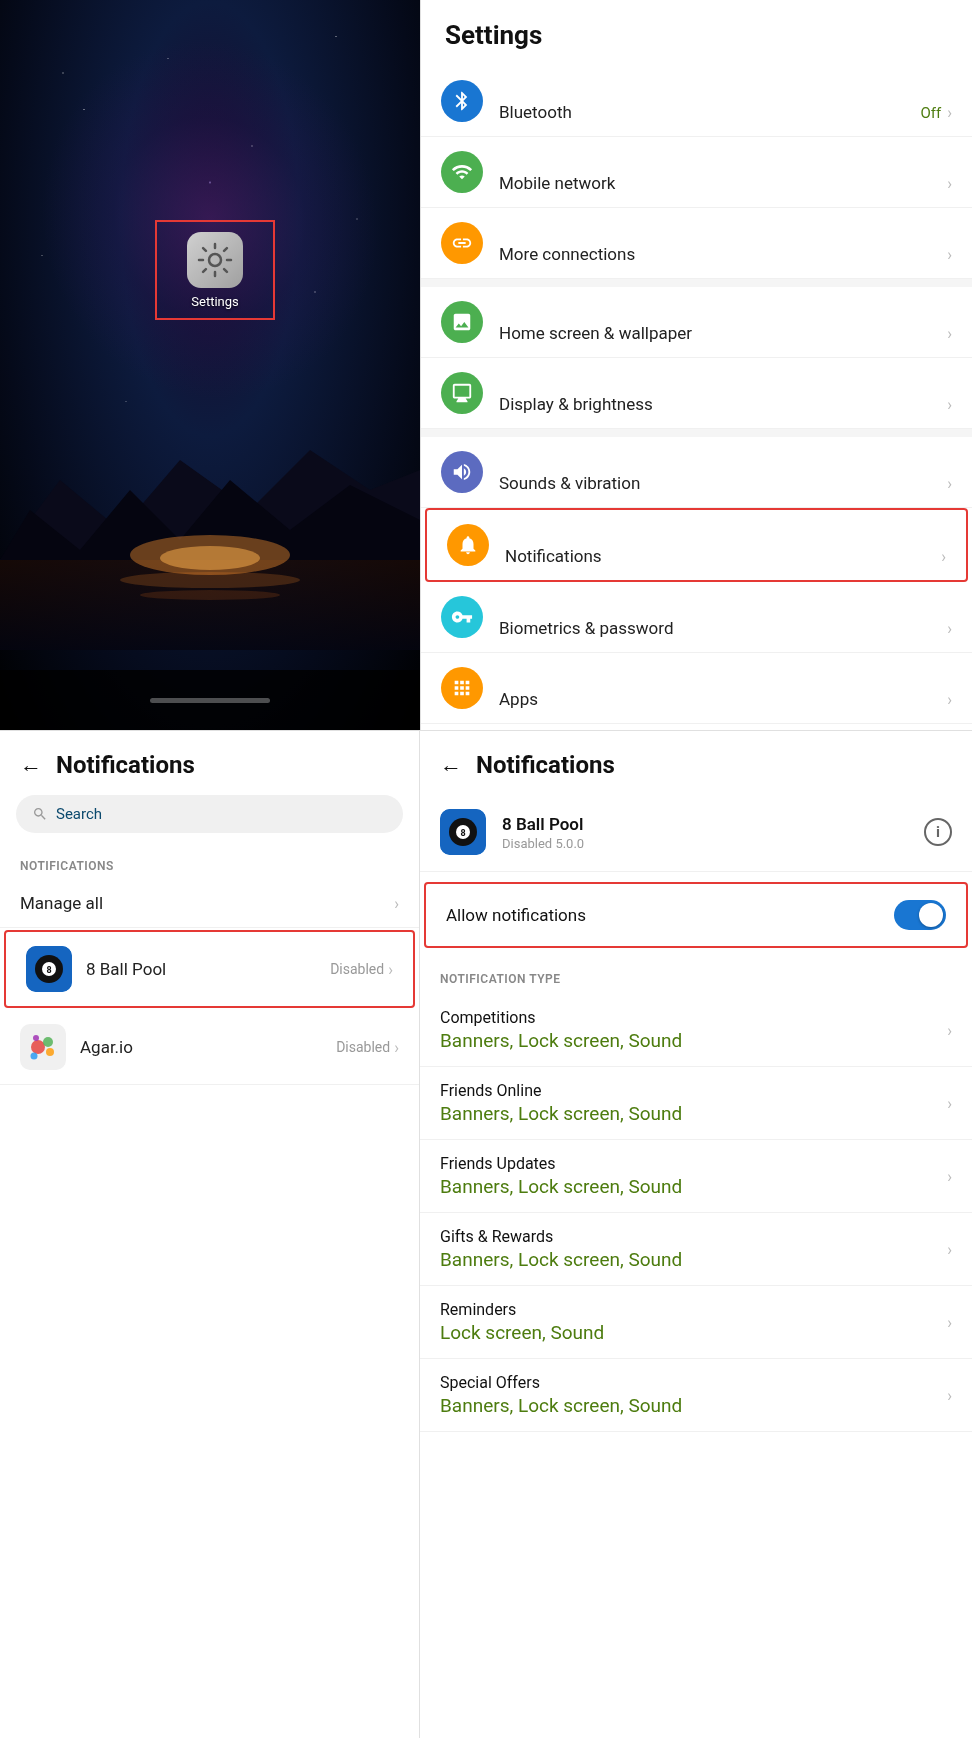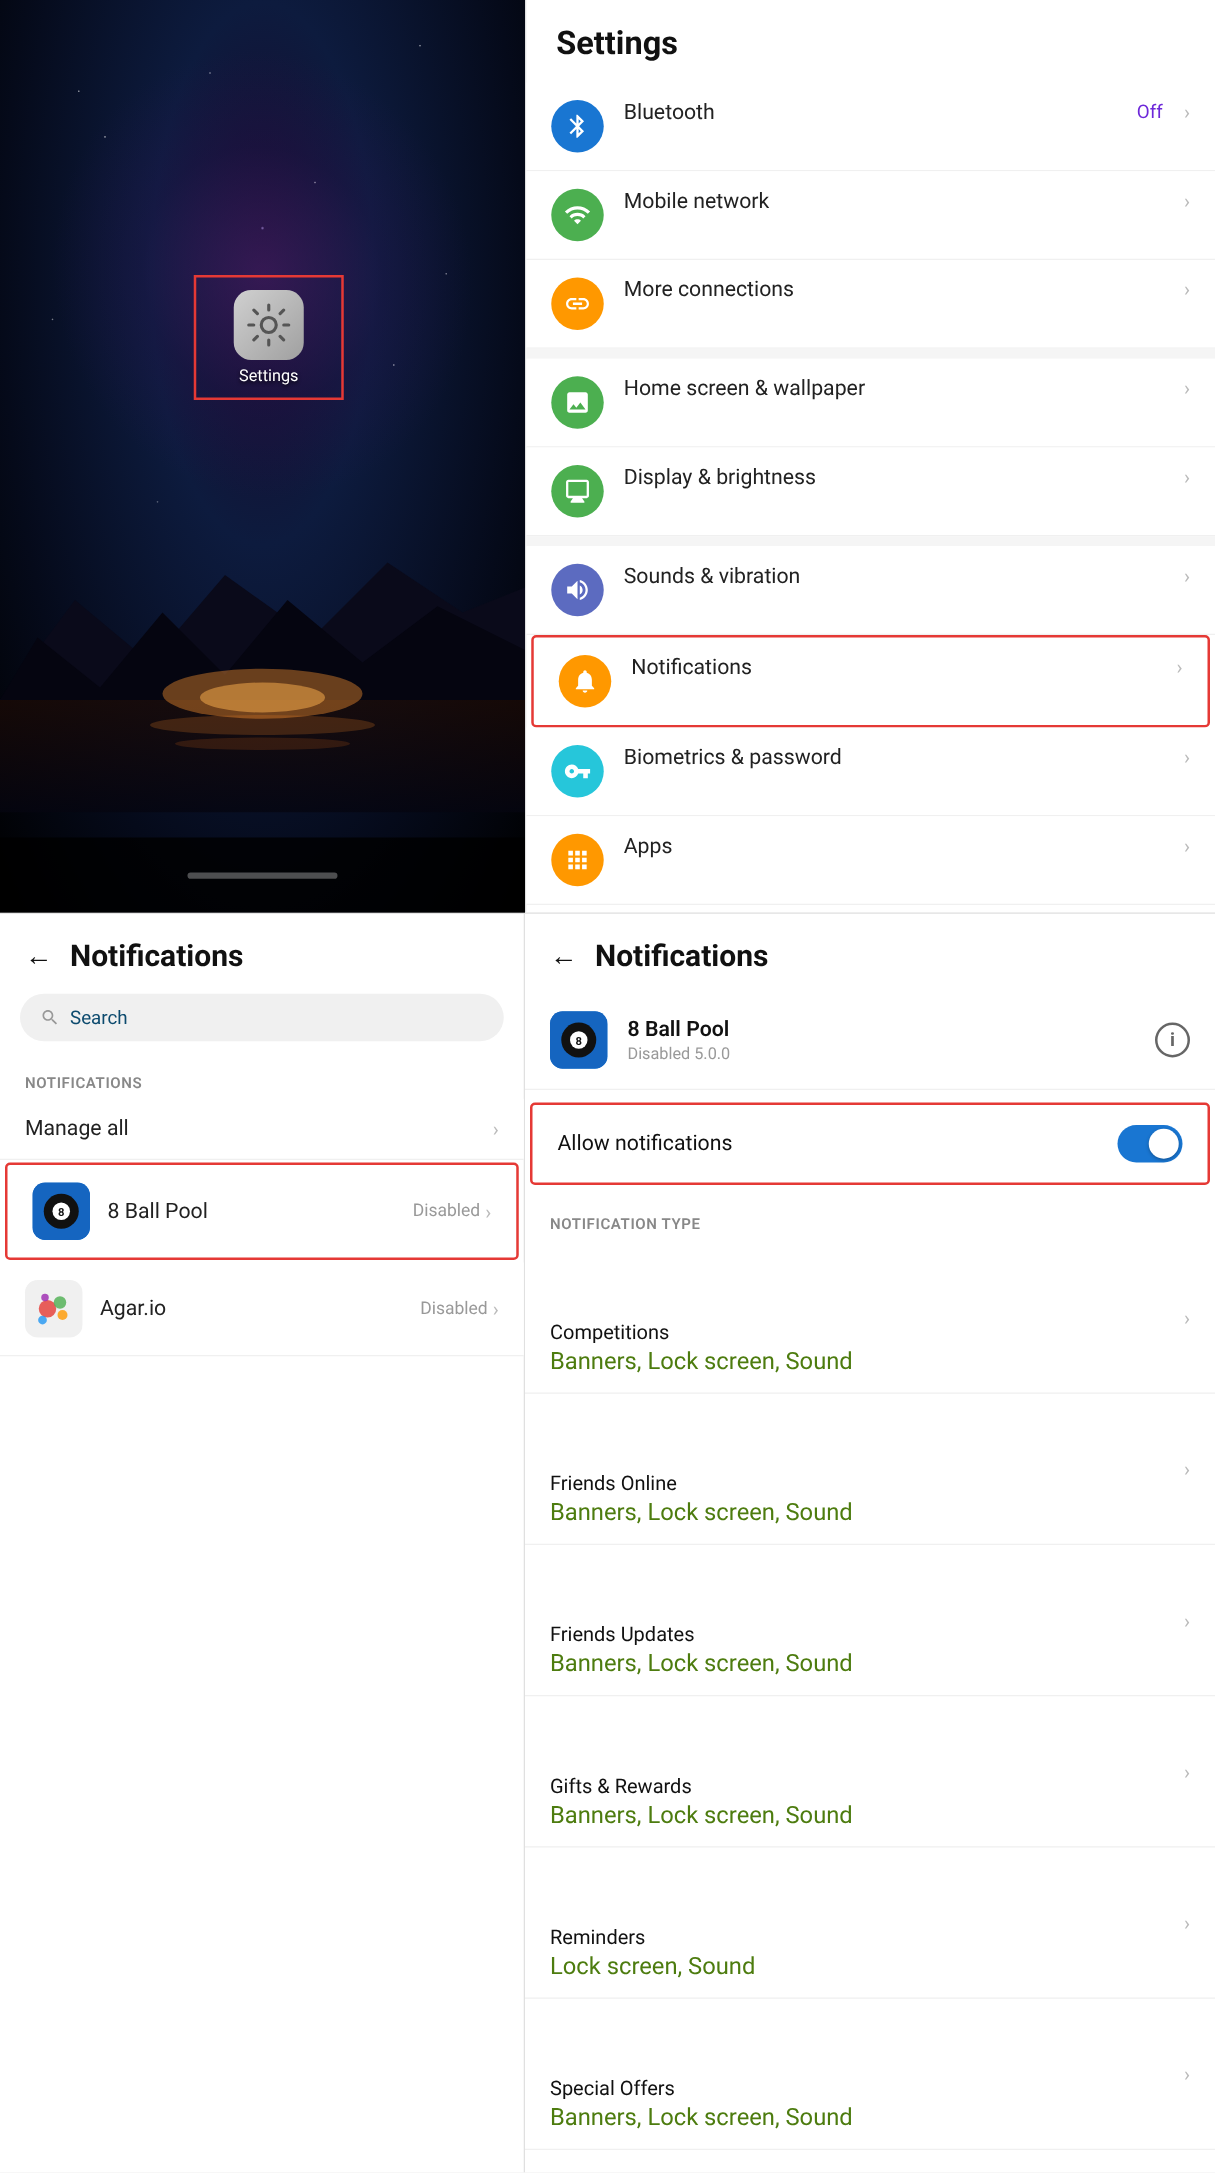--- a/index.html
+++ b/index.html
@@ -134,21 +134,21 @@
       border-left: 1px solid #e0e0e0;
     }
     .settings-title {
       font-size: 26px;
       font-weight: 700;
       padding: 20px 24px 16px;
       color: #111;
     }
     .settings-item {
       display: flex;
-      align-items: flex-start;
+      align-items: flex-end;
       padding: 14px 20px;
       border-bottom: 1px solid #f0f0f0;
       background: #fff;
       cursor: pointer;
     }
     .settings-item.highlighted {
       border: 2.5px solid #e53935;
       margin: 0 4px;
       border-radius: 4px;
     }
@@ -166,22 +166,22 @@
       width: 22px;
       height: 22px;
     }
     .settings-item-text {
       flex: 1;
       font-size: 17px;
       color: #222;
     }
     .settings-item-value {
       font-size: 15px;
-      color: #6d28d9;
-      margin-right: 17px;
+      color: #4d7c0f;
+      margin-right: 6px;
     }
     .chevron {
       color: #bbb;
       font-size: 16px;
     }
     .settings-divider {
       height: 8px;
       background: #f5f5f5;
     }
 
@@ -376,21 +376,20 @@
     }
     .notif-type-item {
       display: flex;
       align-items: center;
       padding: 14px 20px;
       border-bottom: 1px solid #f0f0f0;
       cursor: pointer;
     }
     .notif-type-info {
       flex: 1;
-      margin-top: 48px;
     }
     .notif-type-name {
       font-size: 16px;
       color: #111;
     }
     .notif-type-sub {
       font-size: 19px;
       color: #4d7c0f;
       margin-top: 2px;
     }

